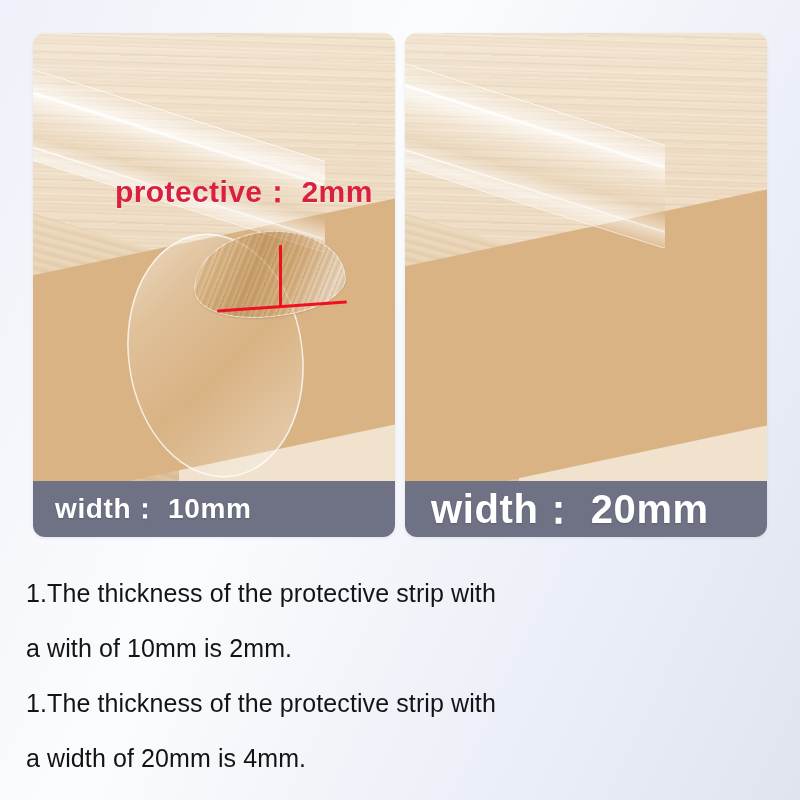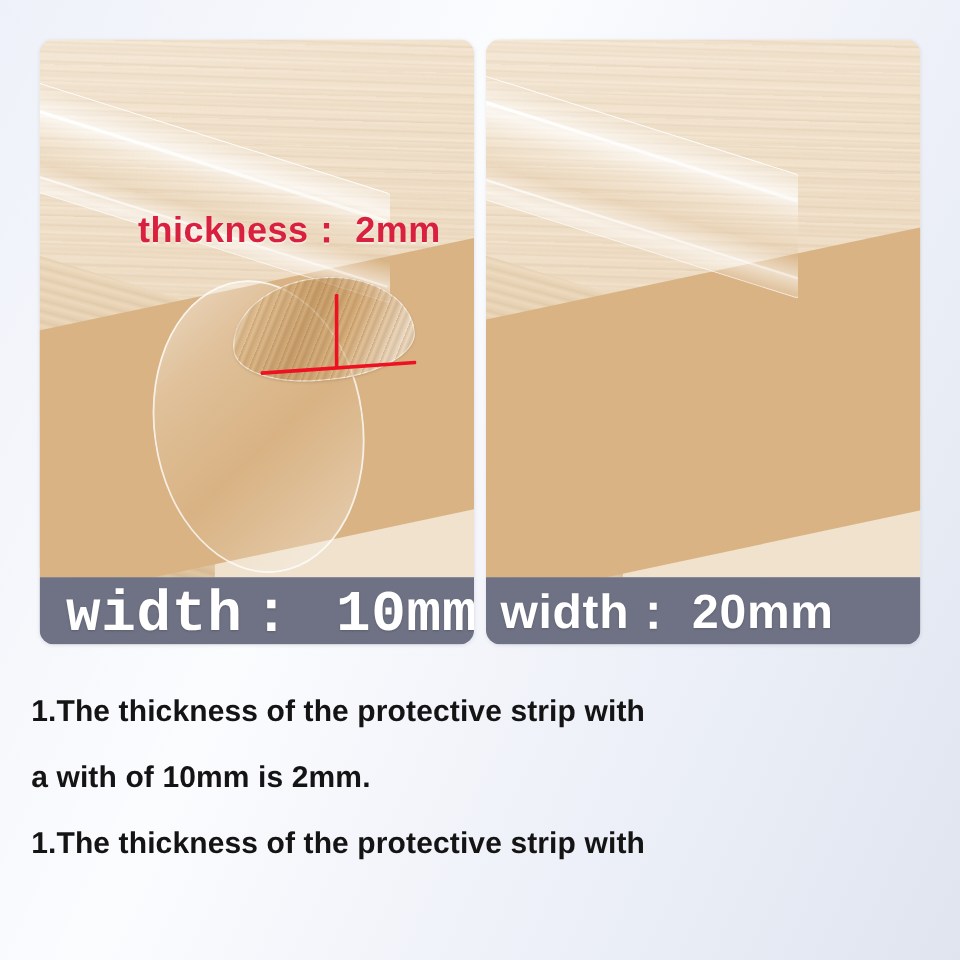--- a/index.html
+++ b/index.html
@@ -155,28 +155,28 @@
   
   .width-bar{
     position:absolute;left:0;right:0;bottom:0;height:56px;
     background:#6e7284;
     display:flex;align-items:center;
   }
   .width-bar span{
     color:#ffffff;white-space:nowrap;font-weight:700;letter-spacing:.6px;
     padding-left:22px;text-shadow:0 1px 2px rgba(0,0,0,.18);
   }
-  #width-left  span{font-size:48px;font-family:Liberation Mono, monospace;}
-  #width-right span{font-size:40px;padding-left:12px;}
+  #width-left  span{font-size:28px;}
+  #width-right span{font-size:40px;padding-left:26px;}
 
   
   #desc{position:absolute;left:26px;top:566px;width:740px;}
   .desc-line{
     color:#141414;font-size:25px;line-height:55px;white-space:nowrap;
-    letter-spacing:.1px;font-weight:700;
+    letter-spacing:.1px;font-weight:400;
   }
 </style>
 </head>
 <body>
 
 <div id="stage">
 
   <div class="panel" id="panel-left">
     <div class="photo">
       <div class="tabletop"></div>
@@ -188,21 +188,21 @@
       <div class="strip-hi" id="lf-hi1"></div>
       <div class="strip-hi" id="lf-hi2"></div>
 
       <div class="capwrap cap" id="cap-left">
         <div class="cap-grain"></div>
       </div>
 
       <div class="rline h" id="lm-h"></div>
       <div class="rline v" id="lm-v"></div>
 
-      <div class="thick-label" id="thick-left">thickness： 2mm</div>
+      <div class="thick-label" id="thick-left">protective： 2mm</div>
     </div>
 
     <div class="width-bar" id="width-left">
       <span>width： 10mm</span>
     </div>
   </div>
 
   <div class="panel" id="panel-right">
     <div class="photo">
       <div class="tabletop"></div>
@@ -217,15 +217,16 @@
 
     <div class="width-bar" id="width-right">
       <span>width： 20mm</span>
     </div>
   </div>
 
   <div id="desc">
     <div class="desc-line">1.The thickness of the protective strip with</div>
     <div class="desc-line">a with of 10mm is 2mm.</div>
     <div class="desc-line">1.The thickness of the protective strip with</div>
+    <div class="desc-line">a width of 20mm is 4mm.</div>
   </div>
 
 </div>
 
 </body></html>

